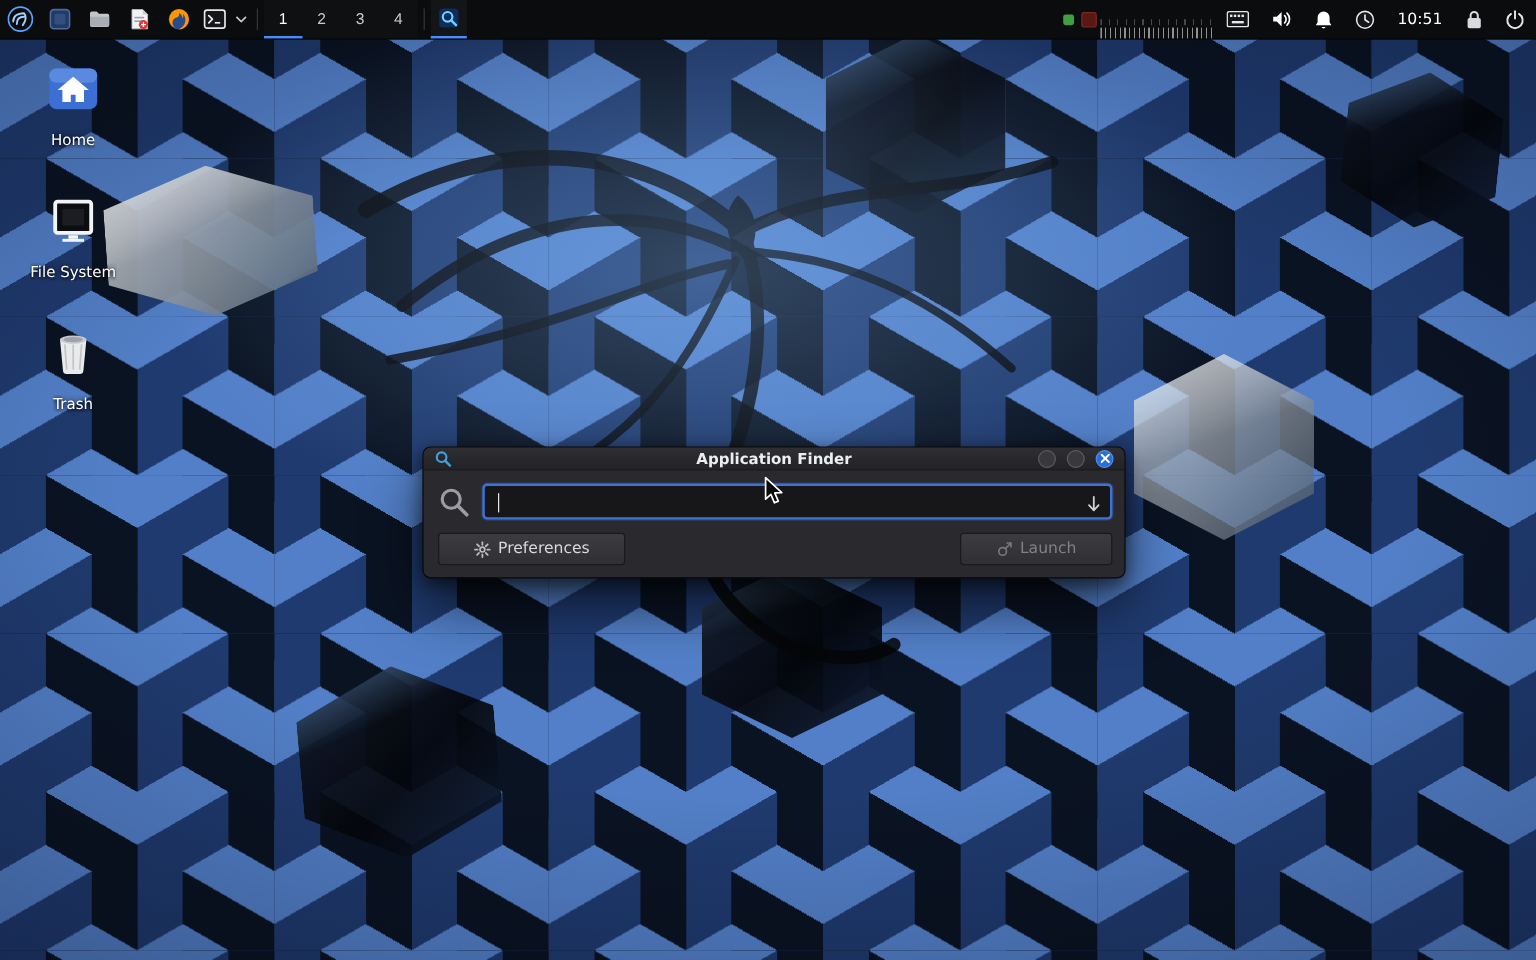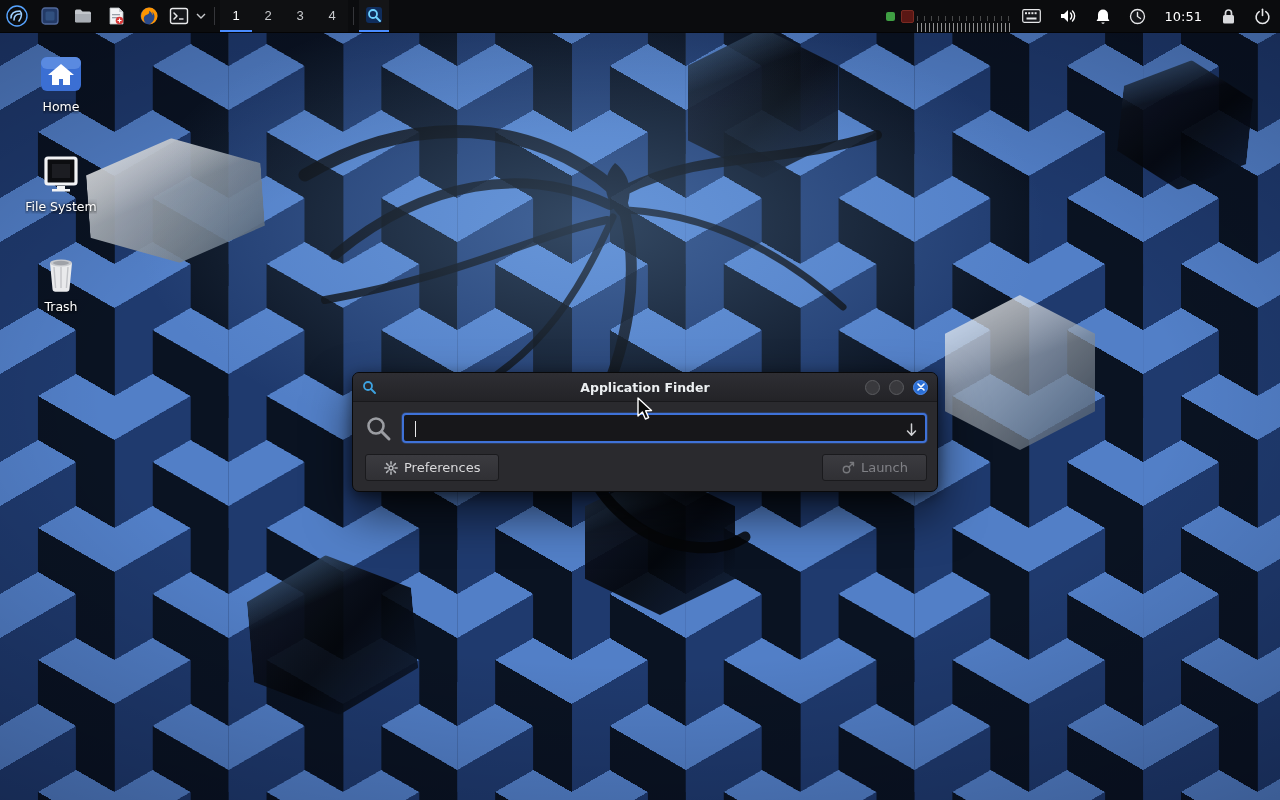--- a/index.html
+++ b/index.html
@@ -56,48 +56,48 @@
     background:
       repeating-linear-gradient(90deg, rgba(255,255,255,.55) 0 1px, rgba(0,0,0,0) 1px 4px) 0 100%/100% 9px no-repeat,
       repeating-linear-gradient(90deg, rgba(255,255,255,.25) 0 1px, rgba(0,0,0,0) 1px 7px) 0 60%/100% 5px no-repeat; }
   .mini-ind { align-self:center; border-radius:2px; margin:0 3px; }
 
   
   .desktop-icons { position:absolute; left:18px; top:50px; z-index:5; width:86px;
     display:flex; flex-direction:column; }
   .dicon { display:flex; flex-direction:column; align-items:center; margin-bottom:36px; cursor:pointer; }
   .dicon .art { width:48px; height:48px; display:flex; align-items:center; justify-content:center; }
-  .dicon .lbl { margin-top:1px; color:#ffffff; font-size:12.5px; text-align:right; max-width:86px;
+  .dicon .lbl { margin-top:11px; color:#ffffff; font-size:12.5px; text-align:right; max-width:86px;
     white-space:nowrap; overflow:hidden; text-shadow:0 1px 3px rgba(0,0,0,.95), 0 0 6px rgba(0,0,0,.7); }
 
   
   .dialog { position:absolute; left:352px; top:372px; width:586px; z-index:40;
     background:#2a2a2e; border:1px solid #09090a; border-radius:7px;
     box-shadow:0 22px 46px rgba(0,0,0,.6), 0 4px 14px rgba(0,0,0,.5); overflow:hidden; }
-  .titlebar { position:relative; height:29px; display:flex; align-items:center;
+  .titlebar { position:relative; height:19px; display:flex; align-items:center;
     background:linear-gradient(#2e2e33, #232327); border-bottom:1px solid #19191c; padding:0 9px; }
   .title { position:absolute; left:0; right:0; text-align:center; color:#eceff1;
     font-size:12.5px; font-weight:bold; pointer-events:none; }
   .win-btns { margin-left:auto; display:flex; gap:9px; z-index:2; }
   .wbtn { width:15px; height:15px; border-radius:50%; border:1px solid #5a5b5f;
     background:#39393d; cursor:pointer; padding:0; display:flex; align-items:center; justify-content:center; }
   .wbtn.close { background:#2b6fd6; border-color:#4d8cf0; }
   .dlg-body { padding:11px 10px 10px 12px; }
   .search-row { display:flex; align-items:center; gap:10px; }
   .entry { position:relative; flex:1; height:30px; background:#17171a;
     border:2px solid #3f72d8; border-radius:4px; display:flex; align-items:center;
     box-shadow:0 0 0 1px rgba(63,114,216,.25); }
   .entry input { flex:1; height:100%; background:transparent; border:none; outline:none;
     color:#e8e8ea; font-size:13px; padding:0 26px 0 10px; font-family:inherit; caret-color:#ffffff; }
   .caret { position:absolute; left:11px; top:6px; width:1px; height:16px; background:#e8e8ea;
     animation:blink 1.1s steps(1) infinite; pointer-events:none; }
   @keyframes blink { 50% { opacity:0; } }
   .entry-arrow { position:absolute; right:7px; top:8px; cursor:pointer; }
   .btn-row { display:flex; justify-content:space-between; margin-top:11px; }
-  .dlg-btn { display:flex; align-items:center; gap:6px; padding:5px 18px;
+  .dlg-btn { display:flex; align-items:center; gap:6px; padding:5px 29px;
     background:linear-gradient(#3b3b40, #303034); border:1px solid #1a1a1d; border-radius:3px;
     color:#d9d9db; font-size:13px; cursor:pointer; font-family:inherit; }
   .dlg-btn:disabled { color:#808186; cursor:default; }
 
   
   .cursor { position:absolute; left:636px; top:397px; z-index:99; pointer-events:none; }
 </style>
 </head>
 <body>
 

